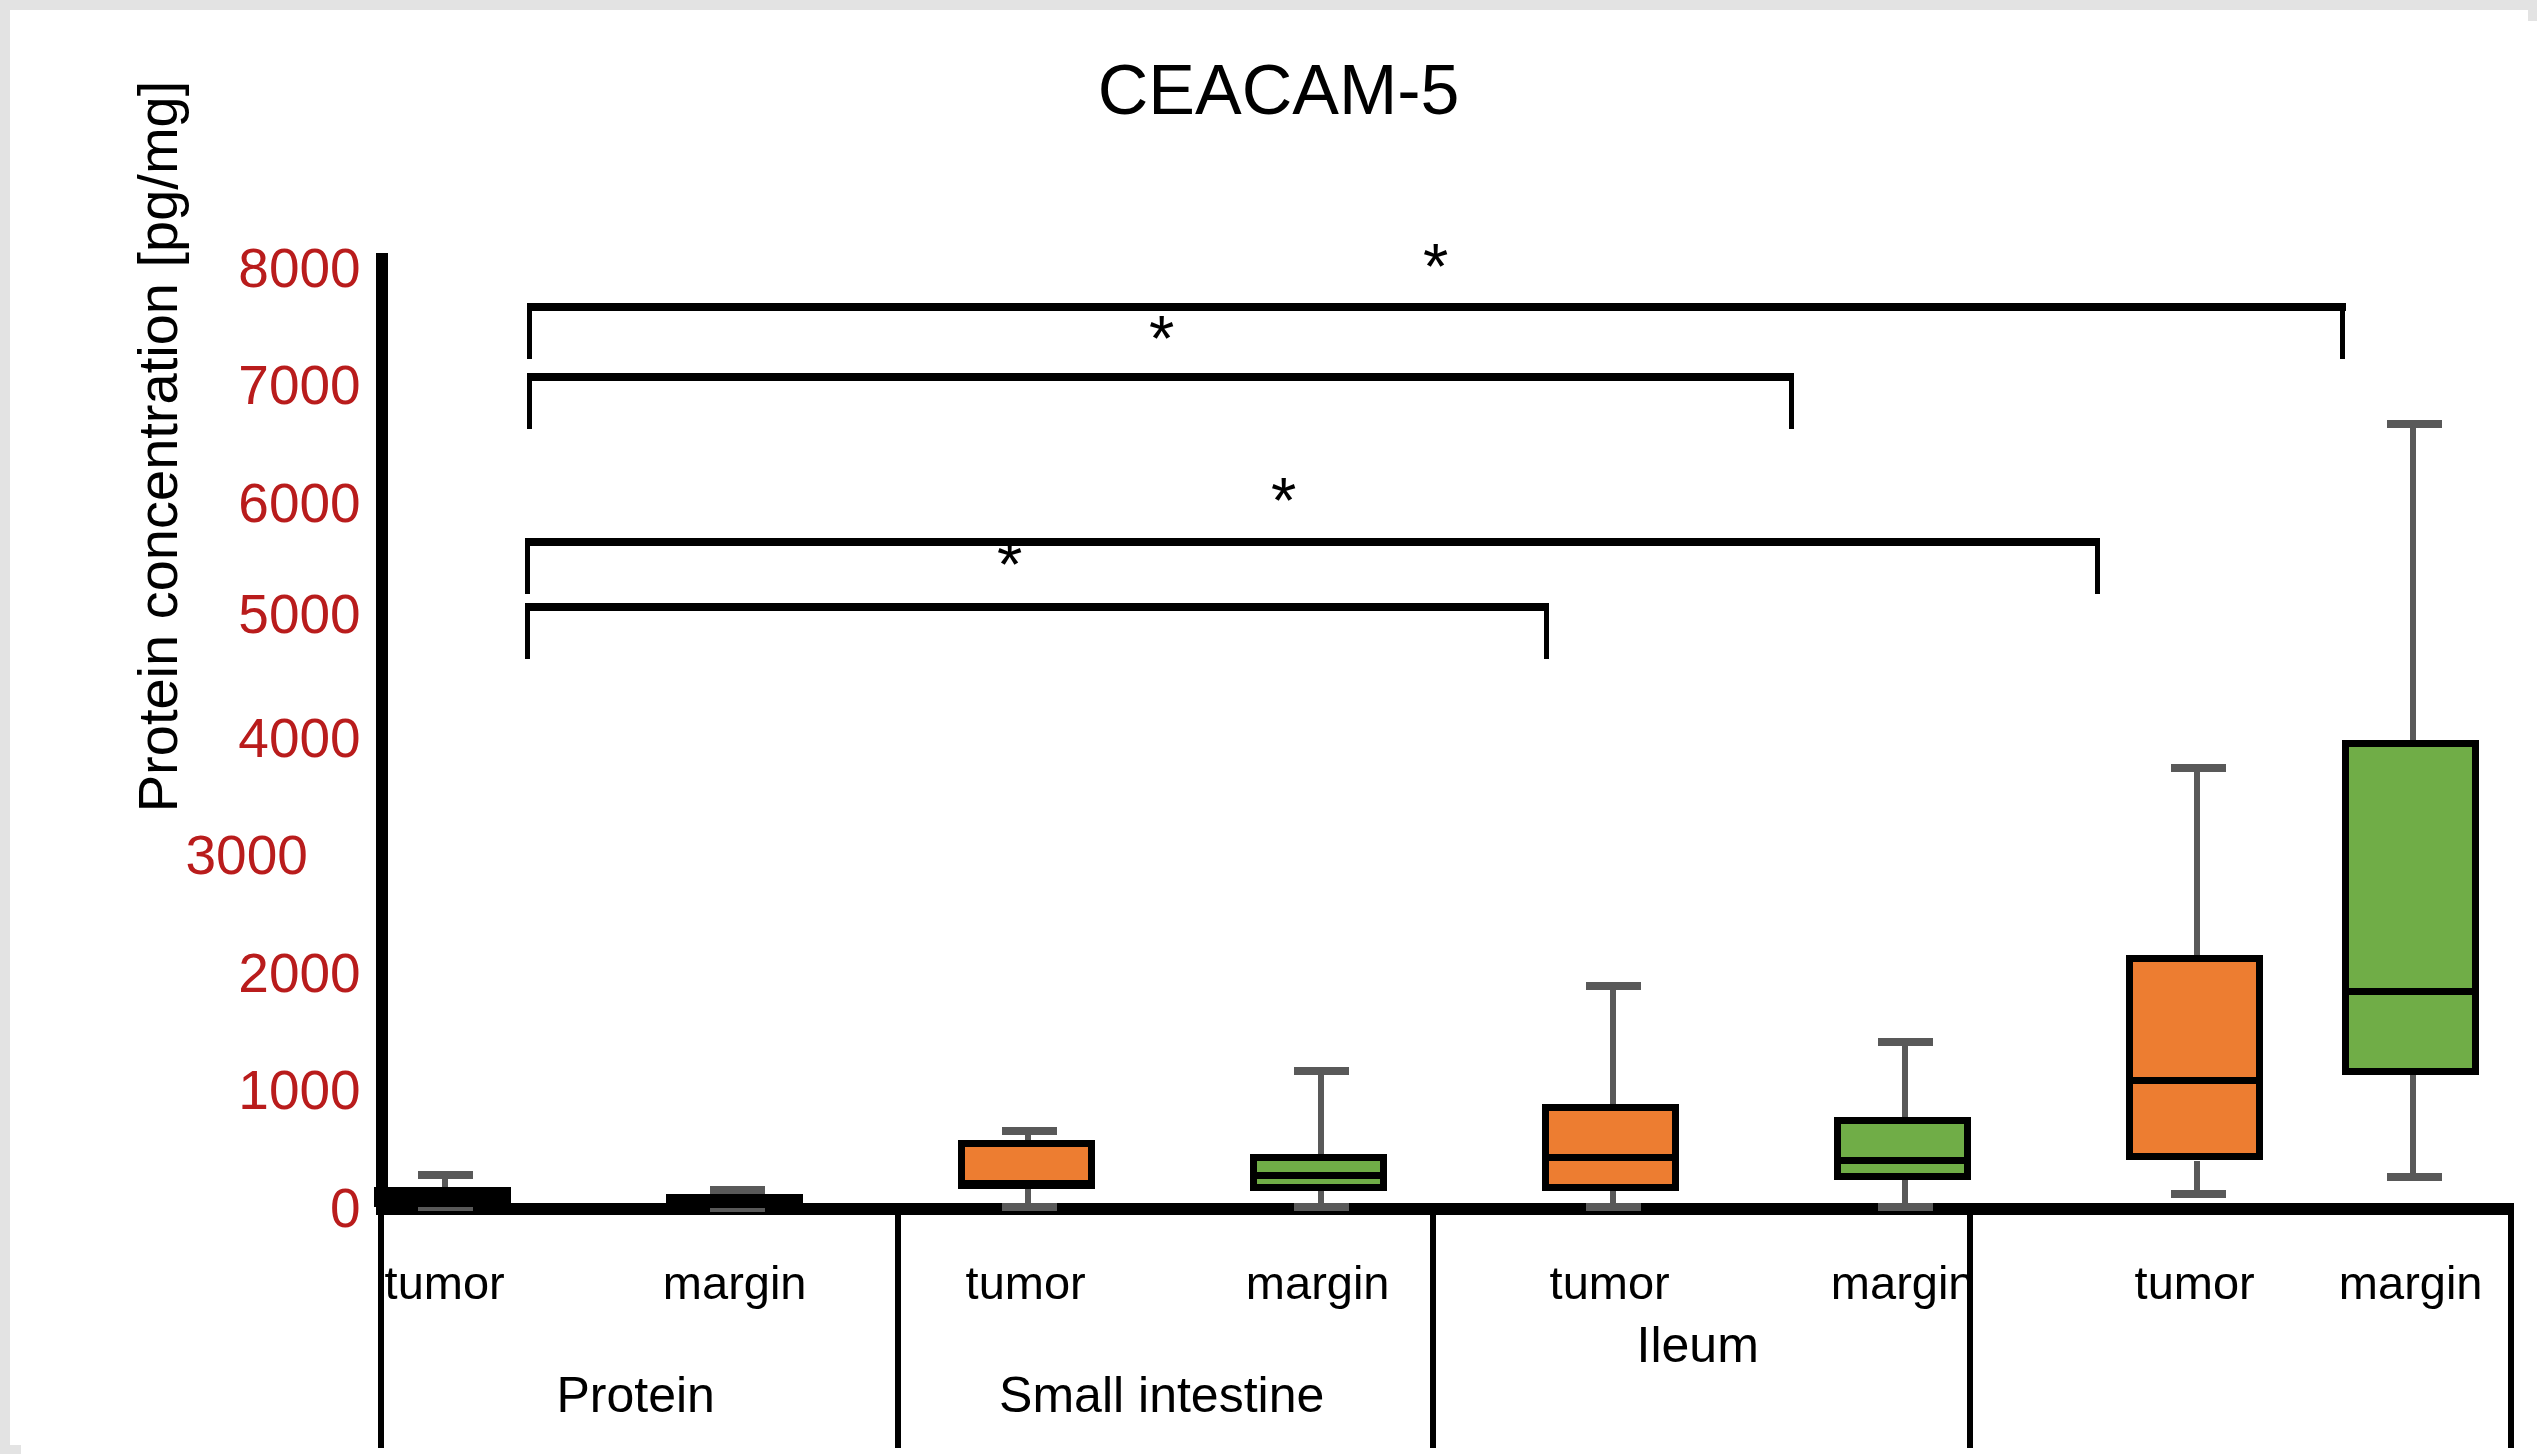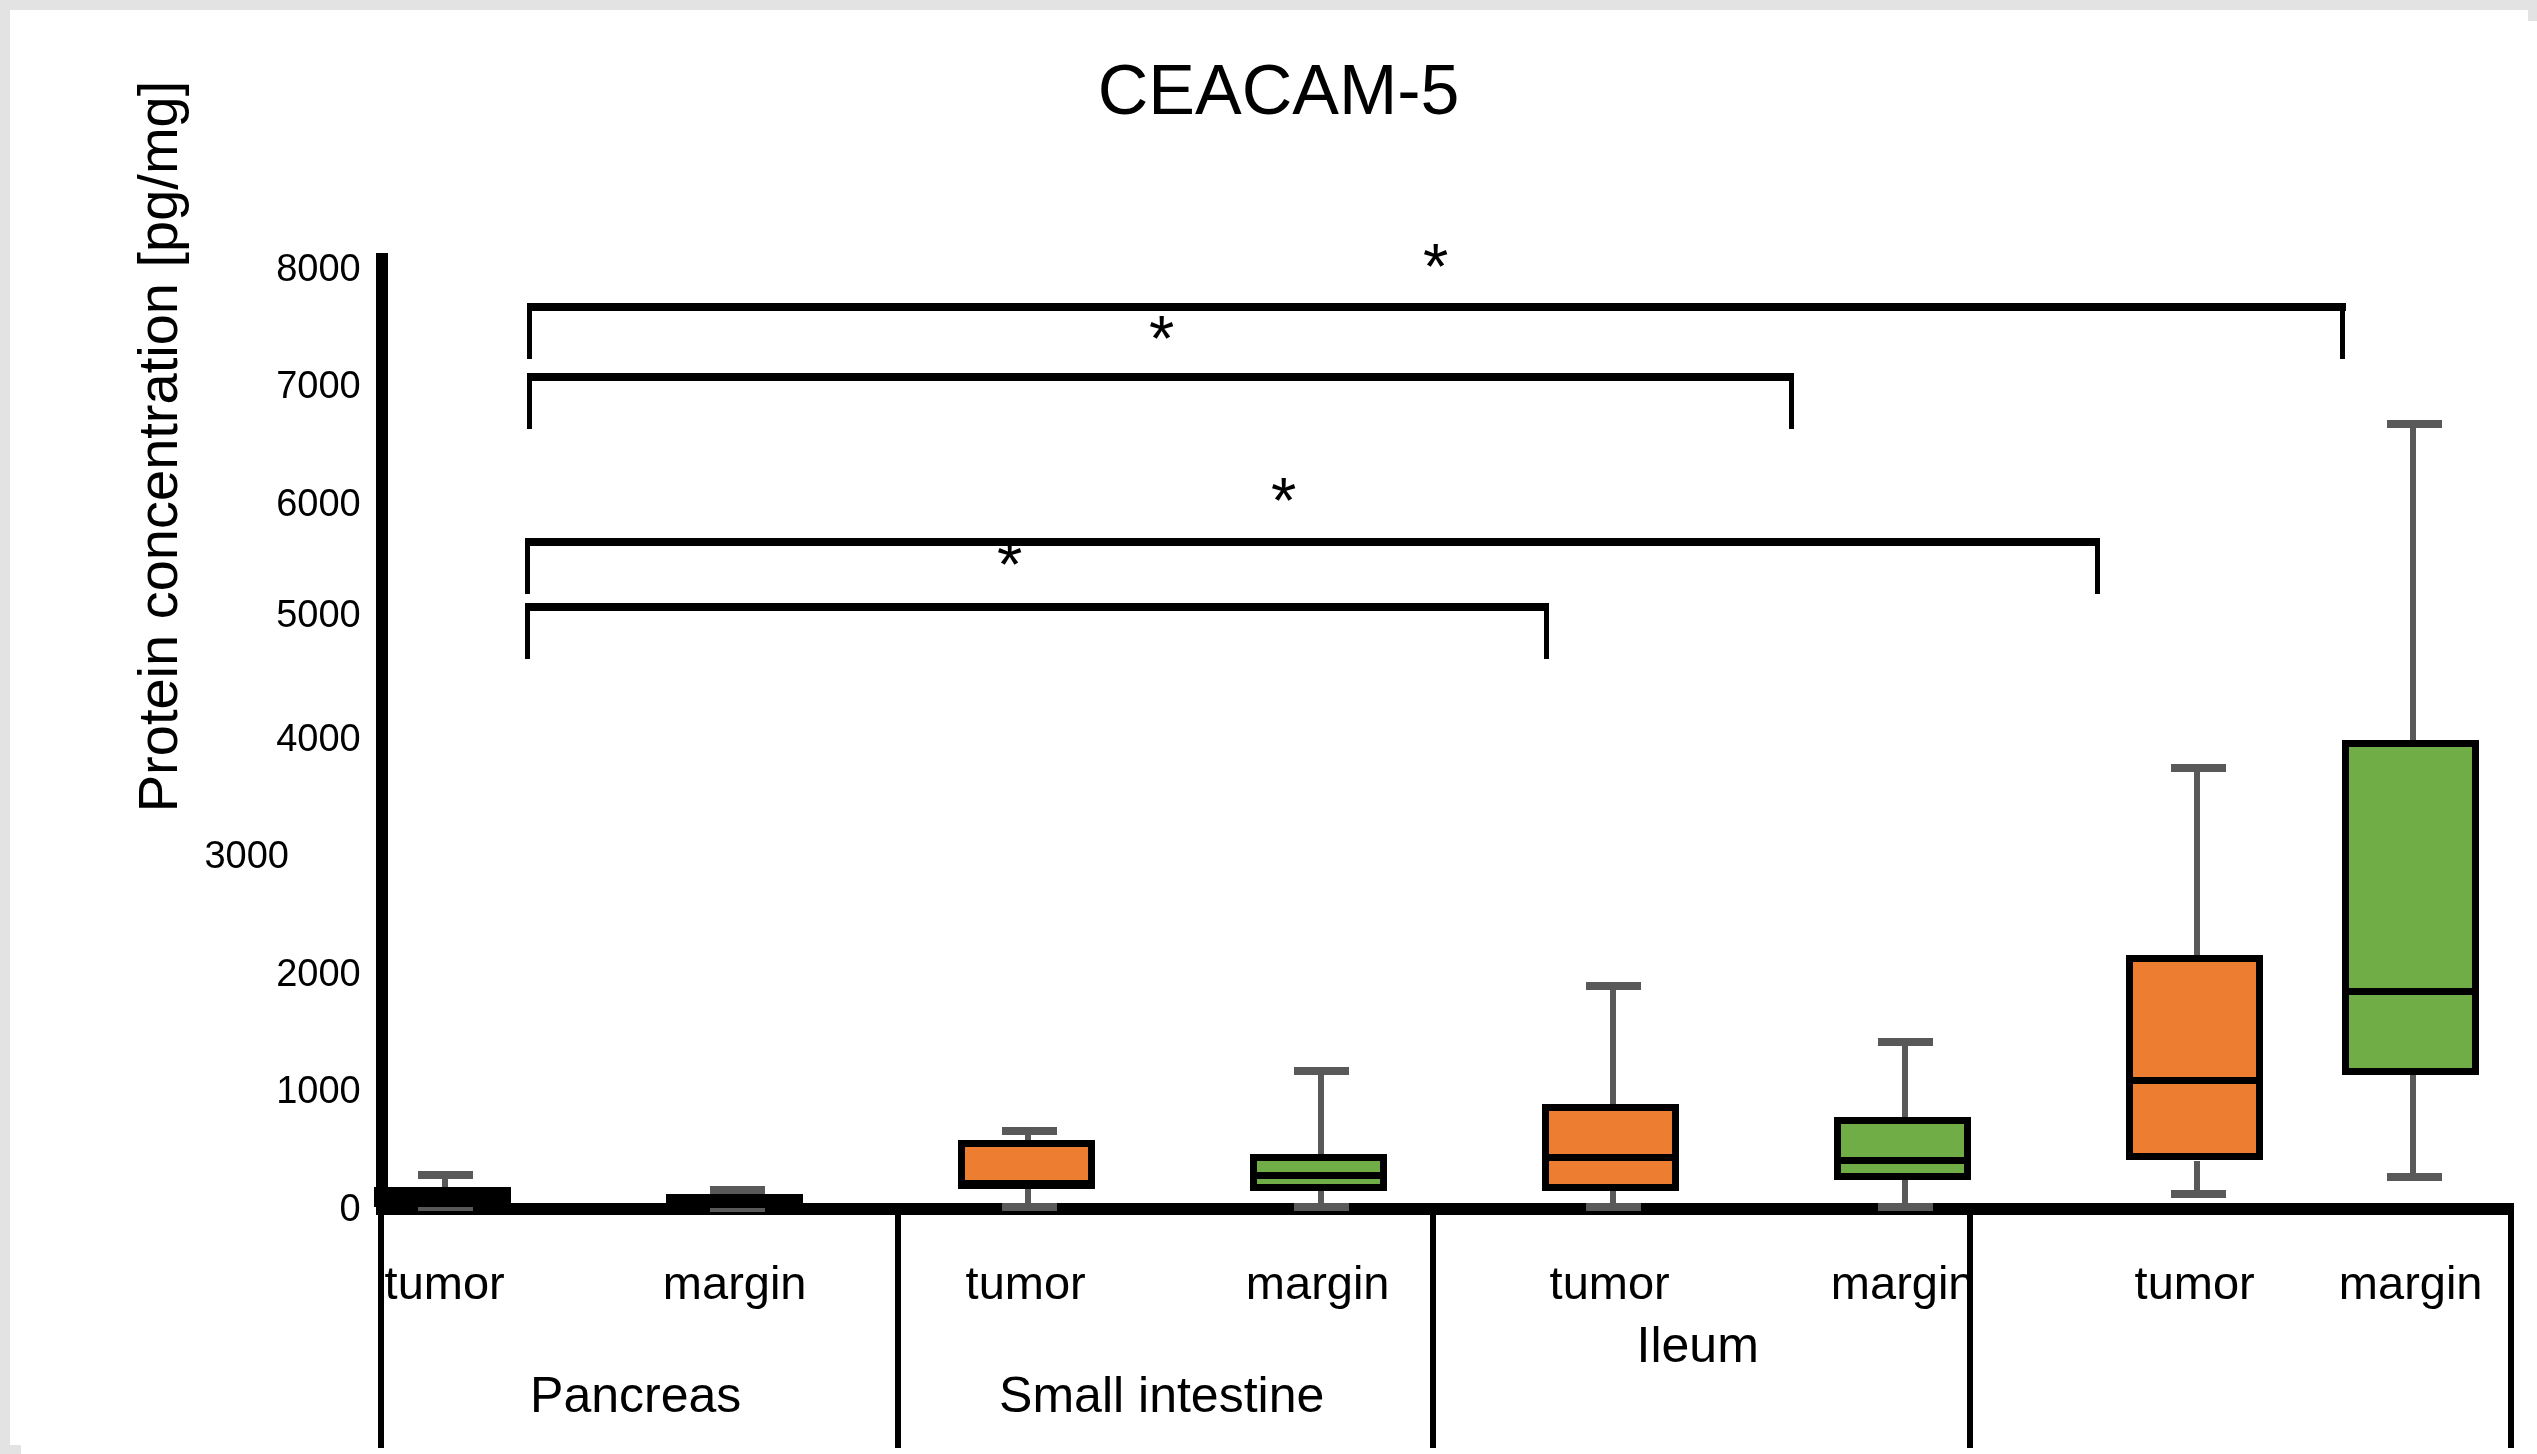--- a/index.html
+++ b/index.html
@@ -42,22 +42,22 @@
   .xaxis-line{
     position:absolute;
     left:355px;top:1182px;width:2138px;height:12px;
     background:#000;
   }
   .ytick-label{
     position:absolute;
     right:0px;
     width:228px;
     text-align:right;
-    font-size:38px;
-    color:#000000;
+    font-size:55px;
+    color:#b91c1c;
     line-height:55px;
     white-space:nowrap;
   }
   .ylabel-wrap{
     position:absolute;
     left:-282px;
     top:380px;
     width:837px;
     height:91px;
     transform:rotate(-90deg);
@@ -267,20 +267,20 @@
 
       <div class="cat-label" style="left:310px;  top:1234px; width:228px;">tumor</div>
       <div class="cat-label" style="left:600px;  top:1234px; width:228px;">margin</div>
       <div class="cat-label" style="left:891px; top:1234px; width:228px;">tumor</div>
       <div class="cat-label" style="left:1183px; top:1234px; width:228px;">margin</div>
       <div class="cat-label" style="left:1475px; top:1234px; width:228px;">tumor</div>
       <div class="cat-label" style="left:1768px; top:1234px; width:228px;">margin</div>
       <div class="cat-label" style="left:2060px; top:1234px; width:228px;">tumor</div>
       <div class="cat-label" style="left:2276px; top:1234px; width:228px;">margin</div>
 
-      <div class="grp-label" style="left:425px;  top:1345px; width:380px;">Pancreas</div>
+      <div class="grp-label" style="left:425px;  top:1345px; width:380px;">Protein</div>
       <div class="grp-label" style="left:951px; top:1345px; width:380px;">Small intestine</div>
       <div class="grp-label" style="left:1487px; top:1295px; width:380px;">Ileum</div>
 
     </div>
   </div>
 </div>
 
 
 </body></html>

